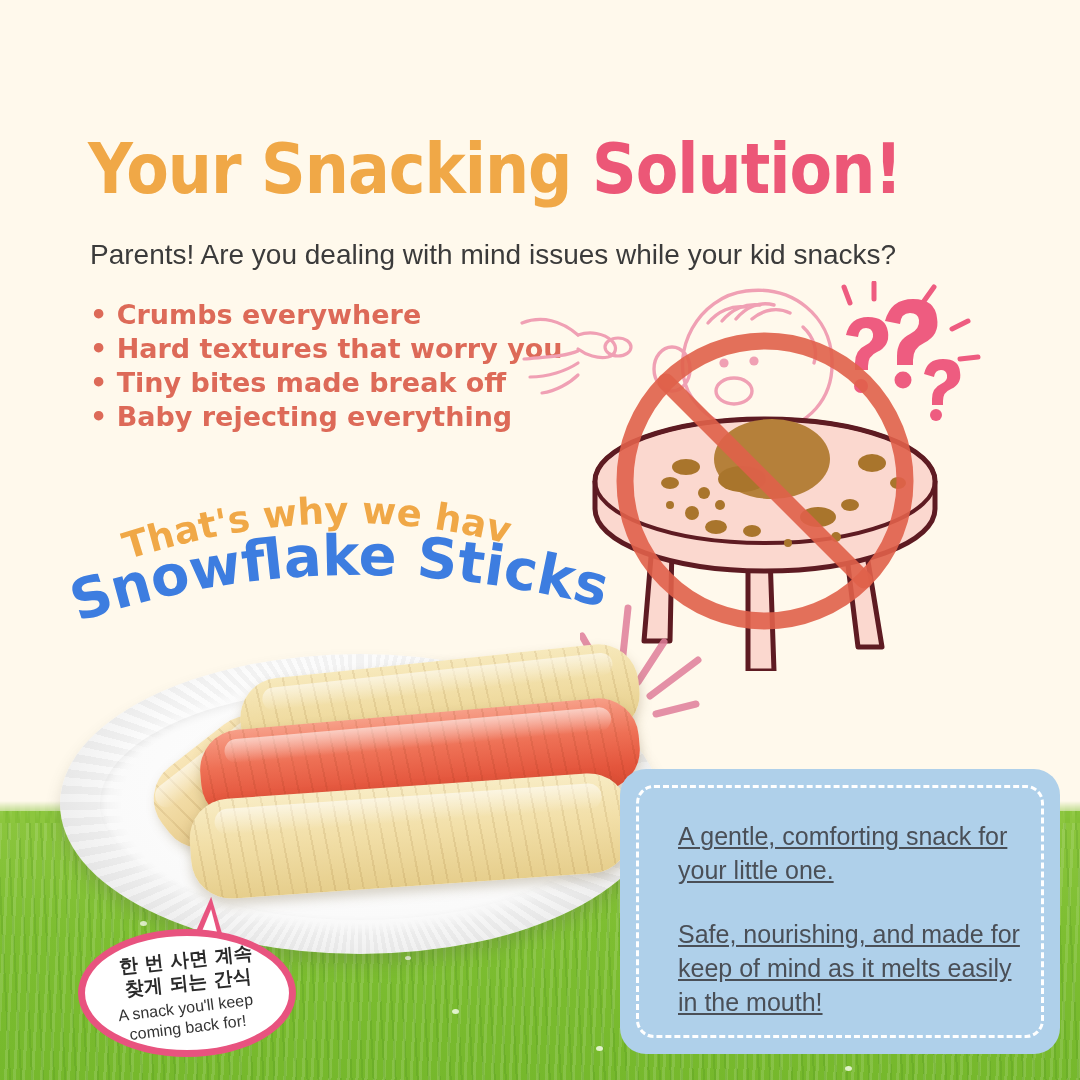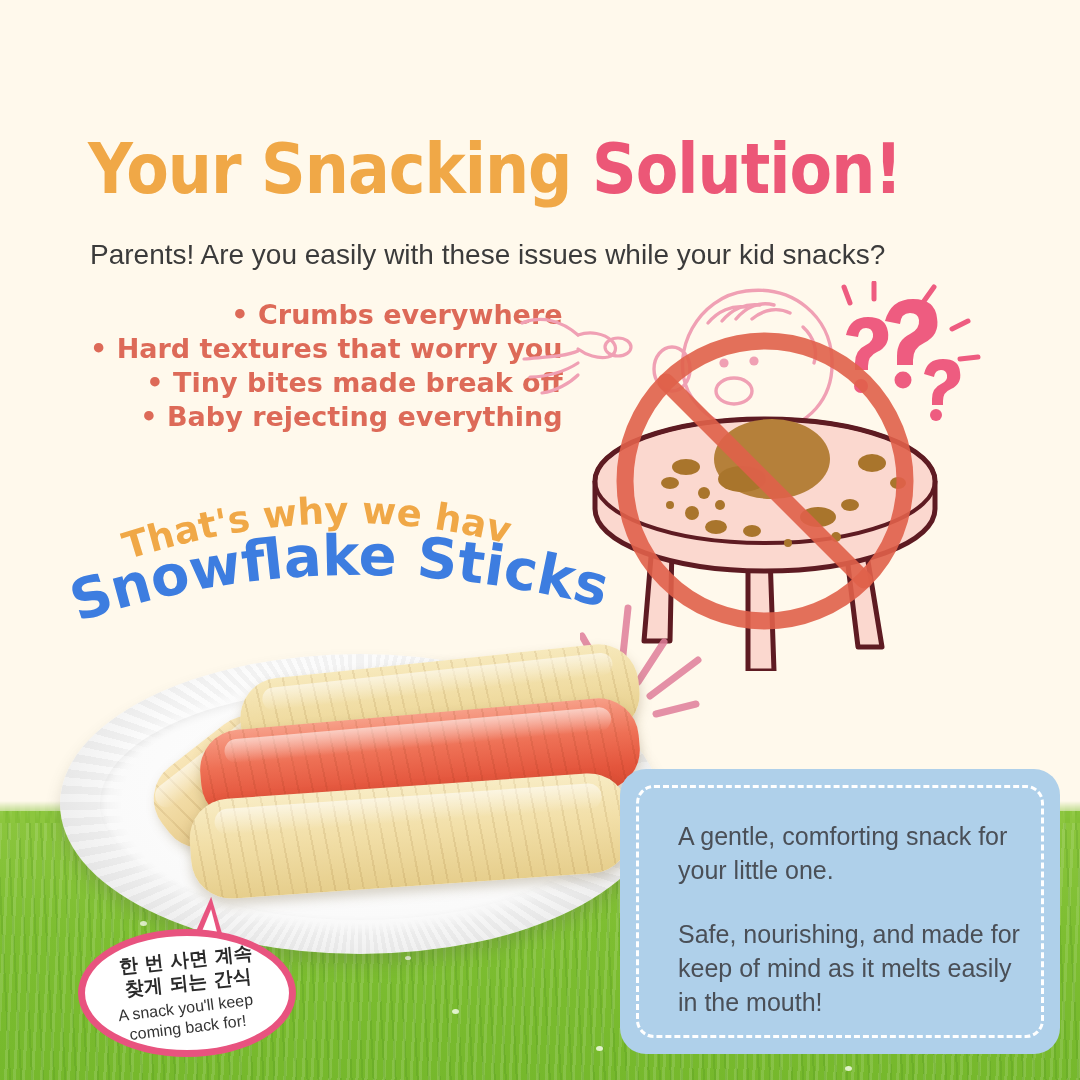--- a/index.html
+++ b/index.html
@@ -45,21 +45,20 @@
     font-family:"Liberation Sans", sans-serif;
   }
 
   
   .bullets{position:absolute;left:90px;top:262px;}
   .bullets li{
     list-style:none;
     font-size:27px;font-weight:bold;color:#DD6A58;
     line-height:34px;white-space:nowrap;
     font-family:"DejaVu Sans", sans-serif;
-    text-align:right;
   }
   .bullets li::before{content:"• ";}
   .bullets{margin:0;padding:0;}
 
   
   .arc-wrap{position:absolute;left:70px;top:468px;width:560px;height:135px;}
   .arc-wrap svg{overflow:visible;}
   .arc1{font-family:"DejaVu Sans",sans-serif;font-weight:bold;font-size:37px;fill:#F0A847;}
   .arc2{font-family:"DejaVu Sans",sans-serif;font-weight:bold;font-size:56px;fill:#3D7DE0;}
 
@@ -150,20 +149,21 @@
     position:absolute;left:620px;top:733px;width:440px;height:285px;
     background:#AFD0EA;border-radius:26px;box-sizing:border-box;
   }
   .infobox-dash{
     position:absolute;inset:16px;border:3px dashed #FFFFFF;border-radius:18px;
   }
   .infobox-text{
     position:absolute;left:58px;top:50px;right:40px;
     font-size:25px;line-height:34px;color:#4A4F57;
     font-family:"Liberation Sans", sans-serif;
+    text-decoration:underline;
   }
   .infobox-text p{margin:0;}
   .infobox-text p+p{margin-top:30px;}
 
   
   .illus{position:absolute;left:520px;top:245px;width:560px;height:390px;}
 </style>
 </head>
 <body>
 
@@ -179,21 +179,21 @@
     <div class="fleck" style="left:520px;top:60px;width:6px;height:4px;"></div>
     <div class="fleck" style="left:596px;top:235px;width:7px;height:5px;"></div>
     <div class="fleck" style="left:712px;top:120px;width:6px;height:4px;"></div>
     <div class="fleck" style="left:845px;top:255px;width:7px;height:5px;"></div>
     <div class="fleck" style="left:940px;top:282px;width:6px;height:4px;"></div>
     <div class="fleck" style="left:1010px;top:175px;width:7px;height:5px;"></div>
   </div>
 
   <div class="title"><span class="w1">Your Snacking </span><span class="w2">Solution!</span></div>
 
-  <div class="subtitle">Parents! Are you easily with these issues while your kid snacks?</div>
+  <div class="subtitle">Parents! Are you dealing with mind issues while your kid snacks?</div>
 
   <ul class="bullets">
     <li>Crumbs everywhere</li>
     <li>Hard textures that worry you</li>
     <li>Tiny bites made break off</li>
     <li>Baby rejecting everything</li>
   </ul>
 
   <div class="illus">
     <svg width="560" height="390" viewBox="0 0 560 390">

